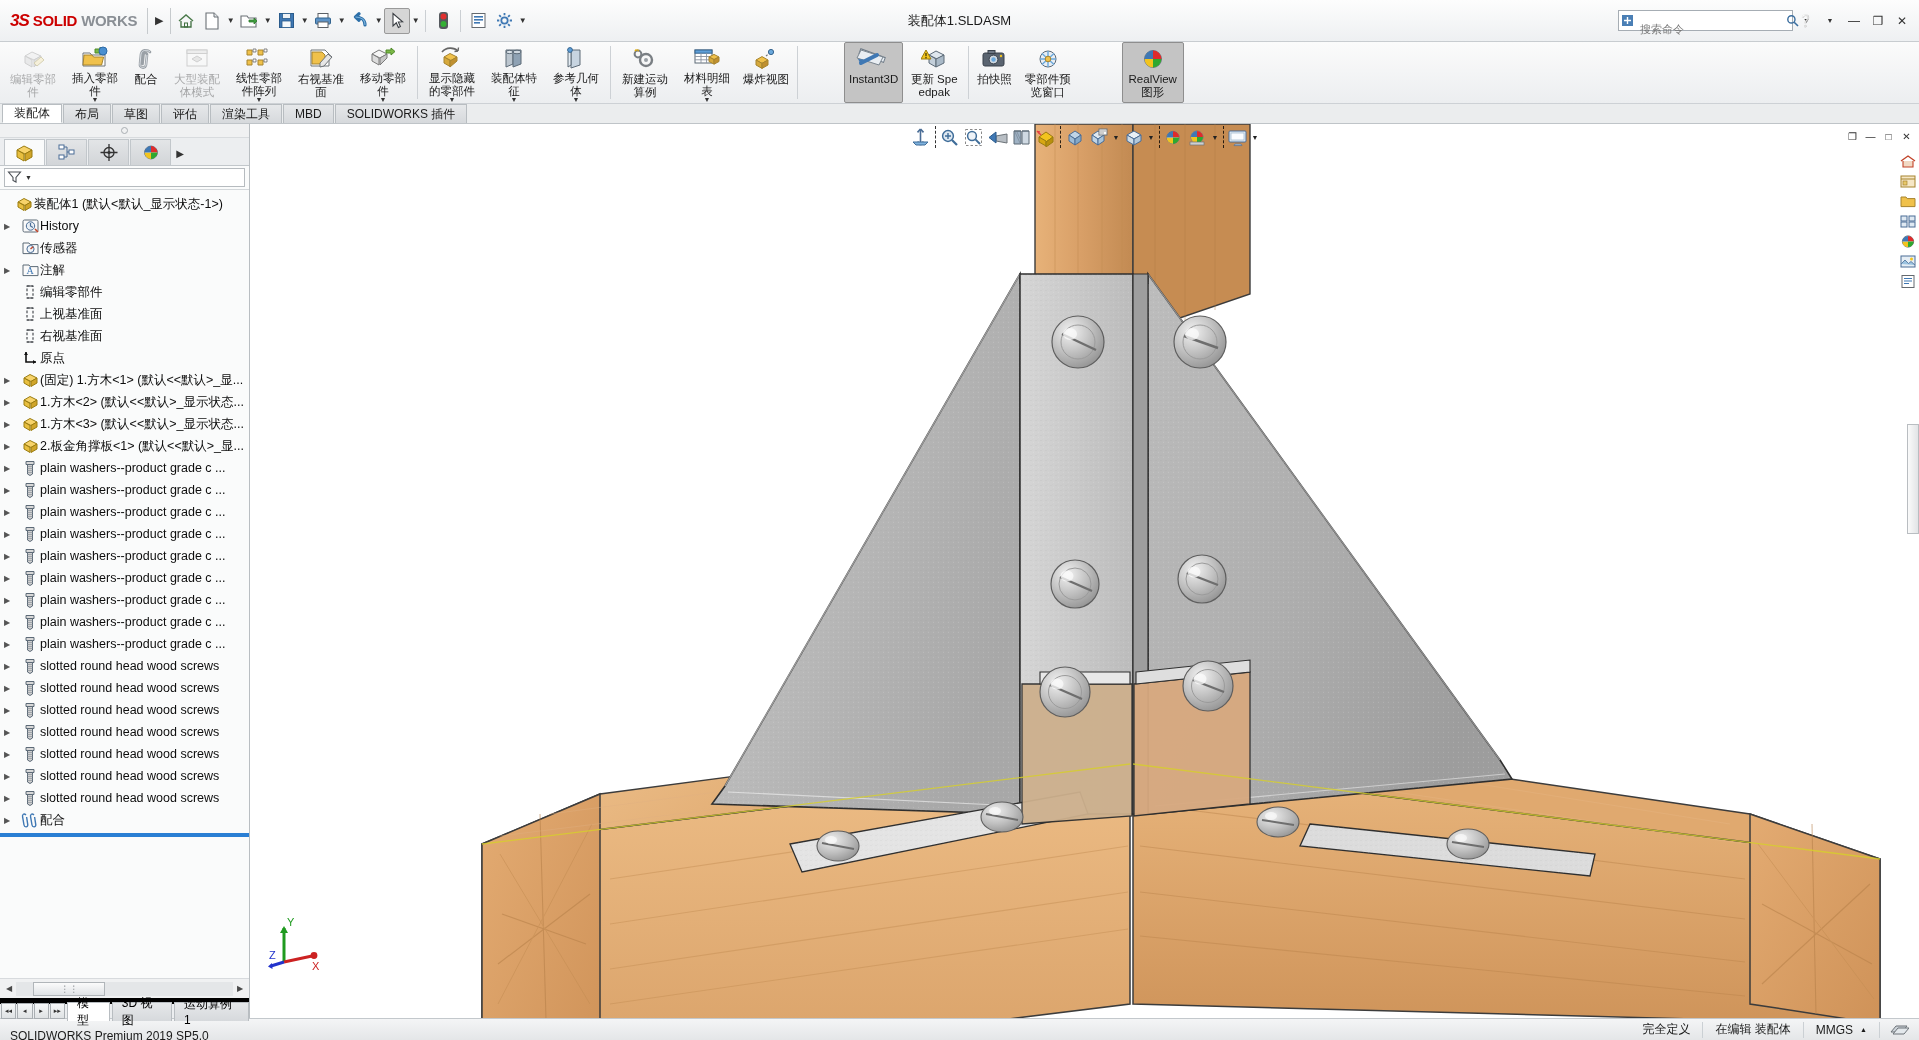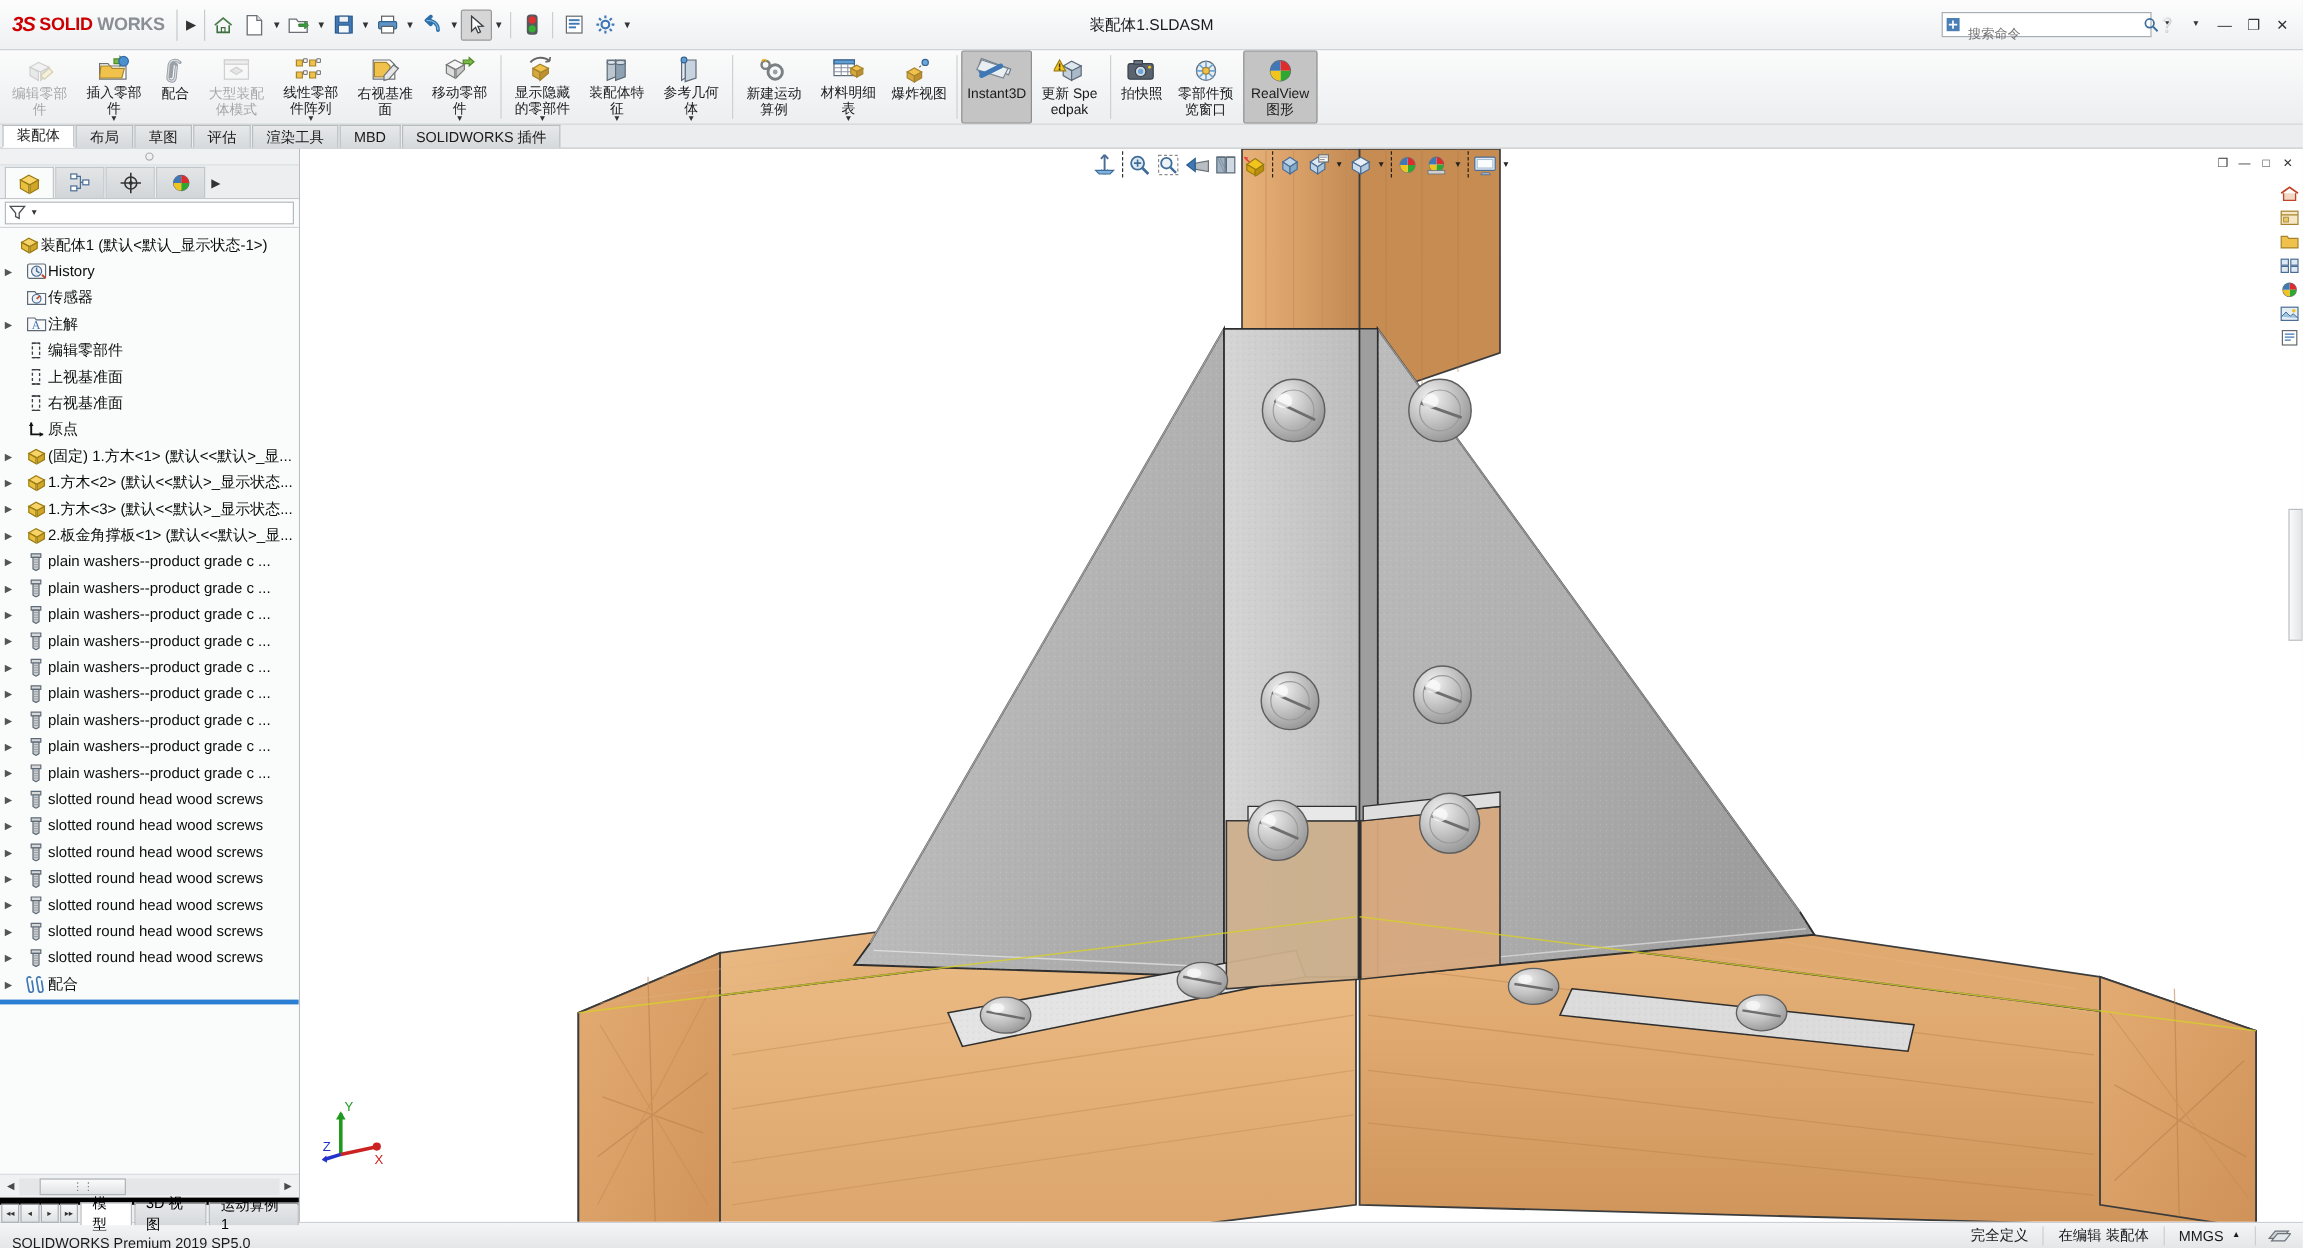--- a/index.html
+++ b/index.html
@@ -53,21 +53,21 @@
   .ribbon {
     height:62px; min-height:62px; background:linear-gradient(#fbfbfb,#eceef0);
     border-bottom:1px solid #cdd1d5; display:flex; align-items:stretch; padding-left:2px;
     position:relative;
   }
   .rb-item {
     display:flex; flex-direction:column; align-items:center; justify-content:flex-start;
     min-width:40px; padding:3px 4px 0 4px; cursor:pointer;
     border:1px solid transparent; border-radius:2px;
   }
-  .rb-item.selected { background:#c4c4c4; border:1px solid #8e8e8e;}
+  .rb-item.selected { background:#c4c4c4; border:1px solid #8e8e8e;margin-left:43px;}
   .rb-item.disabled { opacity:0.36; cursor:default;}
   .rb-ico { height:26px; display:flex; align-items:center; justify-content:center; }
   .rb-lbl {
     font-size:11.5px; line-height:12.5px; text-align:center; color:#1a1a1a;
     max-width:52px; word-break:break-all; margin-top:1px;
   }
   .rb-lbl.wide { max-width:86px; word-break:keep-all;}
   .rb-sep { width:1px; background:#cdd1d5; margin:4px 3px;}
   .rb-item .caret { font-size:7px; color:#333; line-height:6px;}
 

